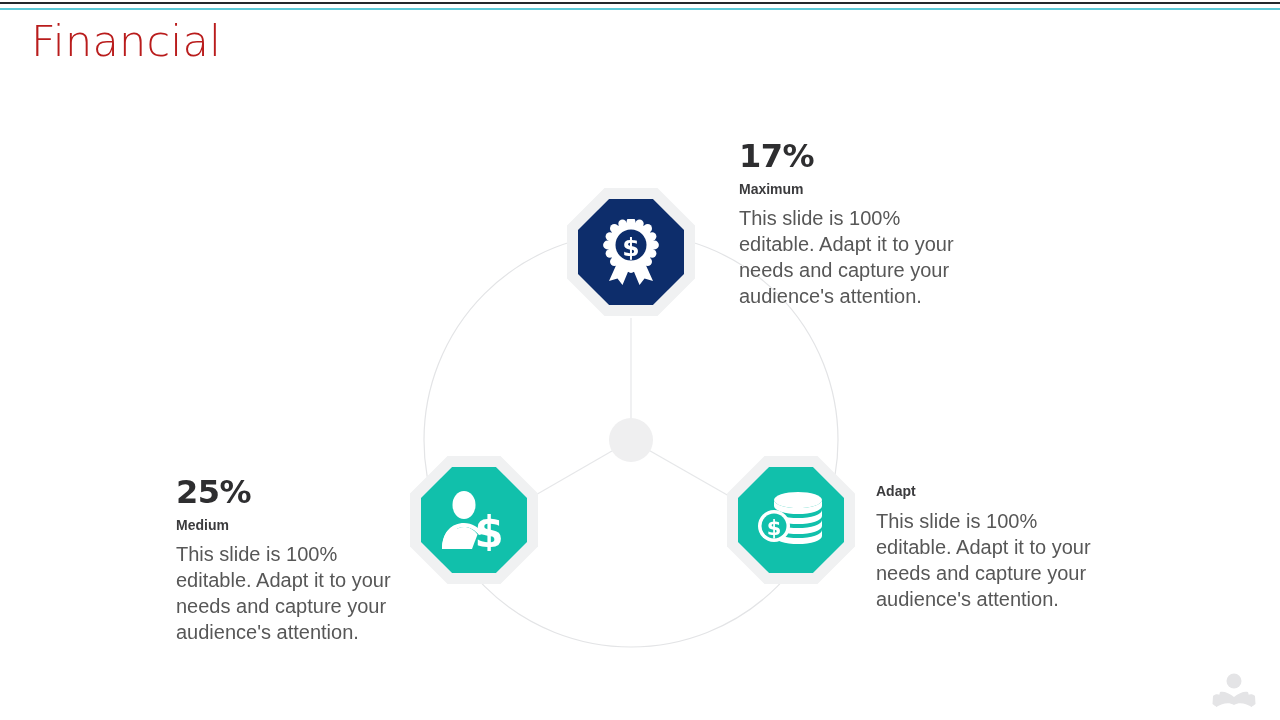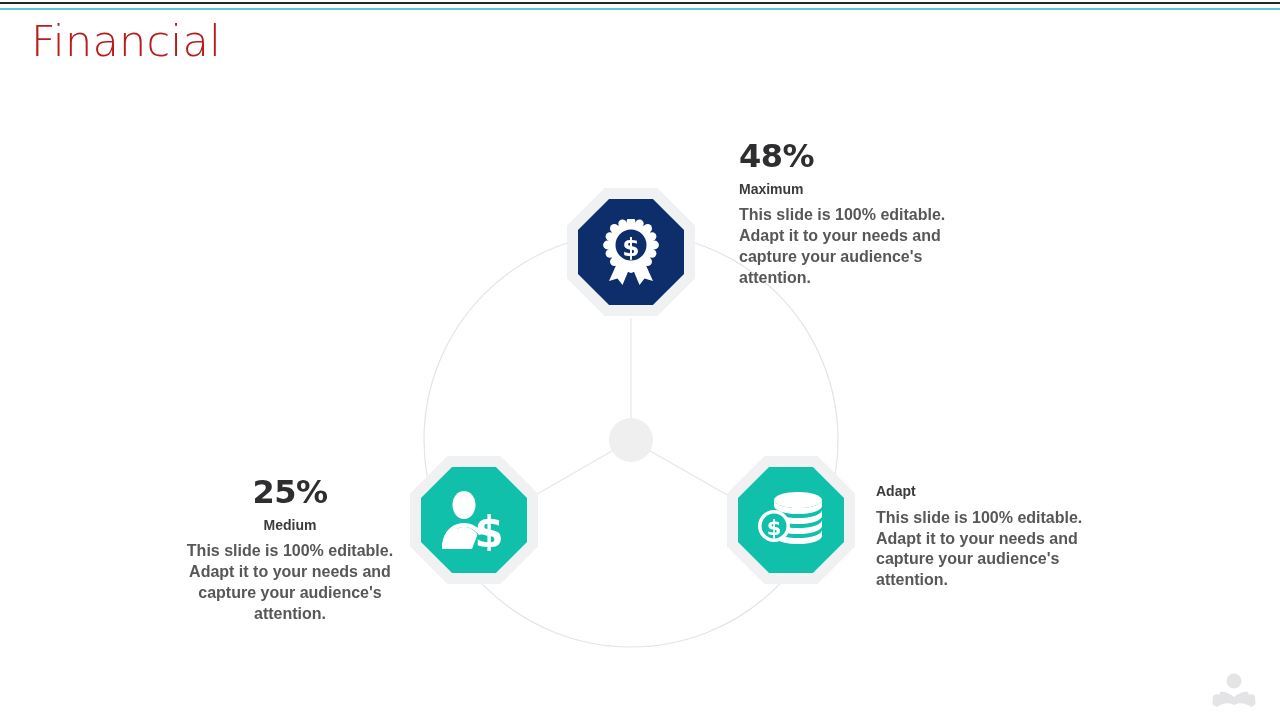--- a/index.html
+++ b/index.html
@@ -99,29 +99,29 @@
     letter-spacing: -0.5px;
   }
   .stat-label {
     font-size: 14px;
     font-weight: 700;
     color: #3b3b3d;
     margin-top: 7px;
     line-height: 1.2;
   }
   .stat-desc {
-    font-size: 16px;
-    font-weight: 700;
+    font-size: 20px;
+    font-weight: 400;
     color: #575757;
     margin-top: 8px;
     line-height: 1.30;
   }
 
   #block-maximum { left: 739px; top: 140px; width: 236px; text-align: left; }
-  #block-minimum { left: 176px; top: 476px; width: 228px; text-align: center; }
+  #block-minimum { left: 176px; top: 476px; width: 228px; text-align: left; }
   #block-medium  { left: 876px; top: 476px; width: 236px; text-align: left; }
 
   
   #watermark {
     position: absolute;
     left: 1212px;
     top: 672px;
     width: 44px;
     height: 42px;
     opacity: 1;
@@ -222,21 +222,21 @@
       </g>
 
       <circle cx="18" cy="36" r="16" fill="#ffffff"></circle>
       <circle cx="18" cy="36" r="12.5" fill="#11c0ab"></circle>
       <text x="18" y="45" text-anchor="middle" font-family="'DejaVu Sans', sans-serif" font-size="21" font-weight="700" fill="#ffffff">$</text>
     </svg>
   </div>
 </div>
 
 <div class="stat-block" id="block-maximum">
-  <div class="stat-pct">48%</div>
+  <div class="stat-pct">17%</div>
   <div class="stat-label">Maximum</div>
   <div class="stat-desc">This slide is 100% editable.  Adapt it to your needs and capture your audience's attention.</div>
 </div>
 
 <div class="stat-block" id="block-minimum">
   <div class="stat-pct">25%</div>
   <div class="stat-label">Medium</div>
   <div class="stat-desc">This slide is 100% editable.  Adapt it to your needs and capture your audience's attention.</div>
 </div>
 

